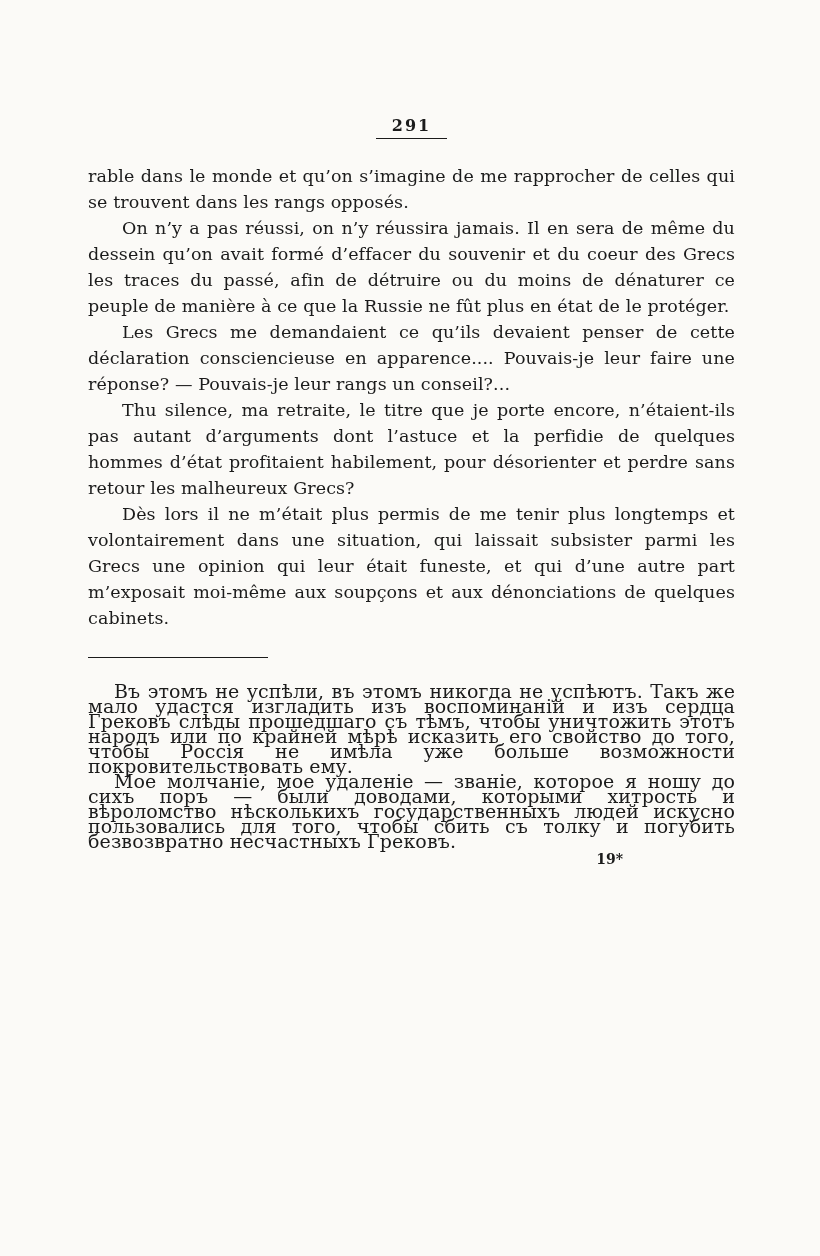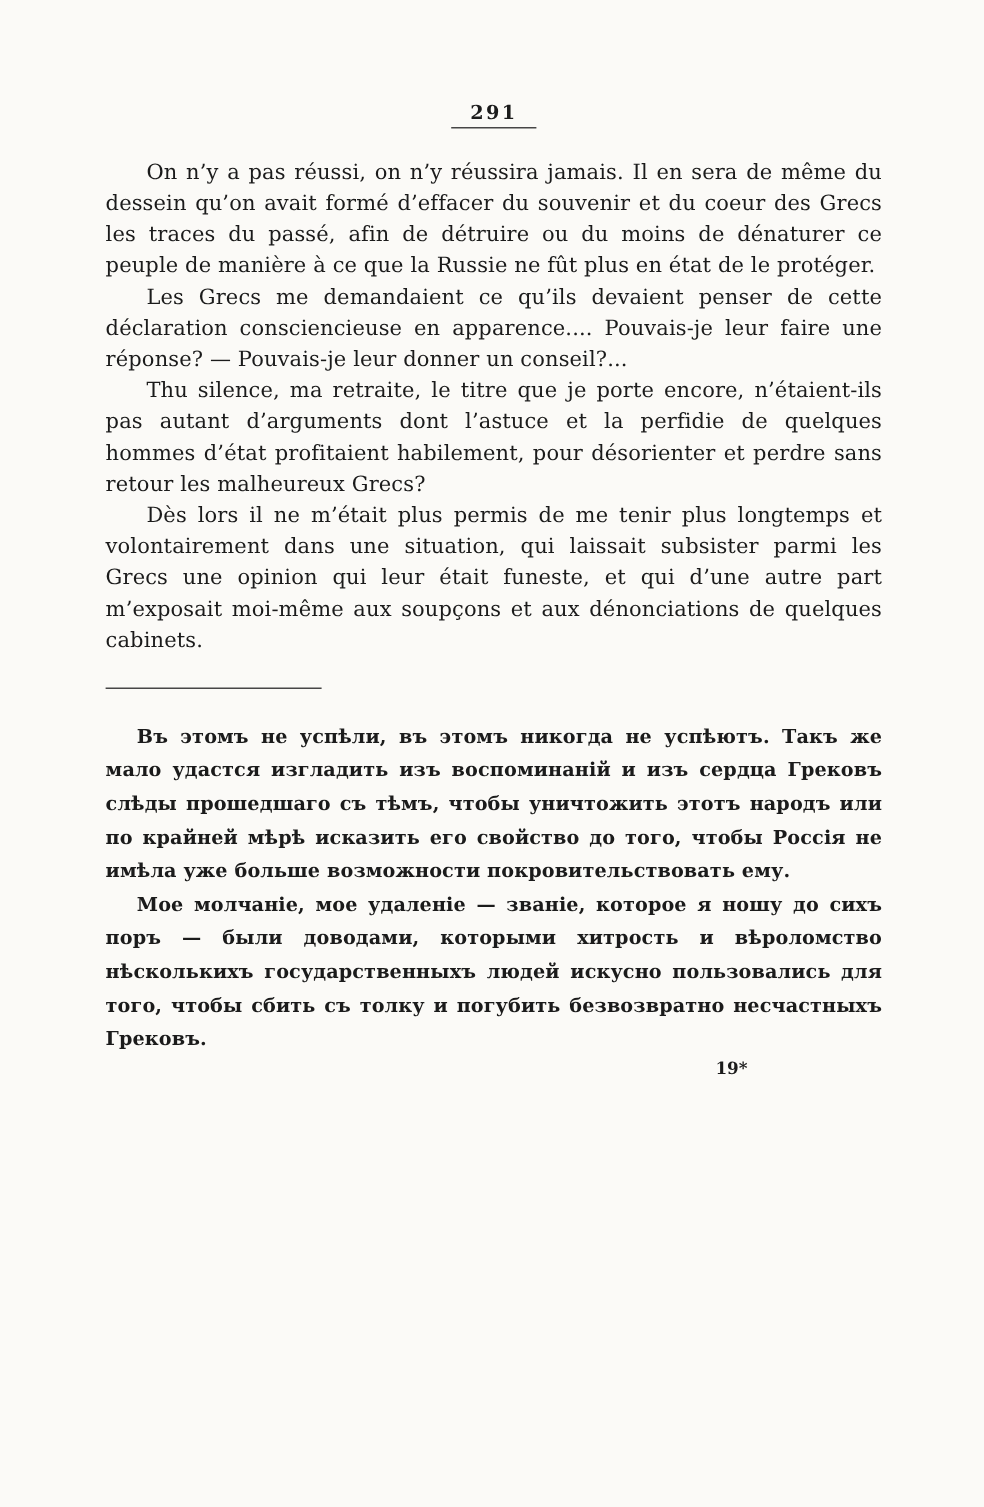--- a/index.html
+++ b/index.html
@@ -14,20 +14,21 @@
     color: #1b1b1b;
   }
   .page {
     width: 820px;
     height: 1256px;
     padding: 84px 85px 0 88px;
   }
   .page-number-wrap {
     text-align: center;
     margin-bottom: 24px;
+    margin-top: 32px;
   }
   .page-number {
     display: inline-block;
     font-size: 16px;
     font-weight: bold;
     letter-spacing: 2px;
     padding: 0 16px 3px 16px;
     border-bottom: 1.6px solid #1b1b1b;
   }
   .french-section p {
@@ -40,23 +41,23 @@
   .french-section p.no-indent {
     text-indent: 0;
   }
   .separator {
     border: none;
     border-top: 1.4px solid #1b1b1b;
     width: 180px;
     margin: 26px 0 26px 0;
   }
   .russian-section p {
-    font-size: 16px;
-    line-height: 28px;
-    font-weight: 700;
+    font-size: 19px;
+    line-height: 15px;
+    font-weight: 400;
     text-align: justify;
     text-indent: 26px;
     letter-spacing: 0.1px;
   }
   .signature-row {
     text-align: right;
     padding-right: 112px;
     margin-top: 0;
   }
   .signature {
@@ -67,22 +68,23 @@
 </head>
 <body>
 
 <div class="page">
 
   <div class="page-number-wrap">
     <span class="page-number">291</span>
   </div>
 
   <div class="french-section">
+    <p class="no-indent">rable dans le monde et qu’on s’imagine de me rapprocher de celles qui se trouvent dans les rangs opposés.</p>
     <p>On n’y a pas réussi, on n’y réussira jamais. Il en sera de même du dessein qu’on avait formé d’effacer du souvenir et du coeur des Grecs les traces du passé, afin de détruire ou du moins de dénaturer ce peuple de manière à ce que la Russie ne fût plus en état de le protéger.</p>
-    <p>Les Grecs me demandaient ce qu’ils devaient penser de cette déclaration consciencieuse en apparence.... Pouvais-je leur faire une réponse? — Pouvais-je leur donner un conseil?...</p>
+    <p>Les Grecs me demandaient ce qu’ils devaient penser de cette déclaration consciencieuse en apparence.... Pouvais-je leur faire une réponse? — Pouvais-je leur rangs un conseil?...</p>
     <p>Thu silence, ma retraite, le titre que je porte encore, n’étaient-ils pas autant d’arguments dont l’astuce et la perfidie de quelques hommes d’état profitaient habilement, pour désorienter et perdre sans retour les malheureux Grecs?</p>
     <p>Dès lors il ne m’était plus permis de me tenir plus longtemps et volontairement dans une situation, qui laissait subsister parmi les Grecs une opinion qui leur était funeste, et qui d’une autre part m’exposait moi-même aux soupçons et aux dénonciations de quelques cabinets.</p>
   </div>
 
   <hr class="separator">
 
   <div class="russian-section">
     <p>Въ этомъ не успѣли, въ этомъ никогда не успѣютъ. Такъ же мало удастся изгладить изъ воспоминаній и изъ сердца Грековъ слѣды прошедшаго съ тѣмъ, чтобы уничтожить этотъ народъ или по крайней мѣрѣ исказить его свойство до того, чтобы Россія не имѣла уже больше возможности покровительствовать ему.</p>
     <p>Мое молчаніе, мое удаленіе — званіе, которое я ношу до сихъ поръ — были доводами, которыми хитрость и вѣроломство нѣсколькихъ государственныхъ людей искусно пользовались для того, чтобы сбить съ толку и погубить безвозвратно несчастныхъ Грековъ.</p>
   </div>

